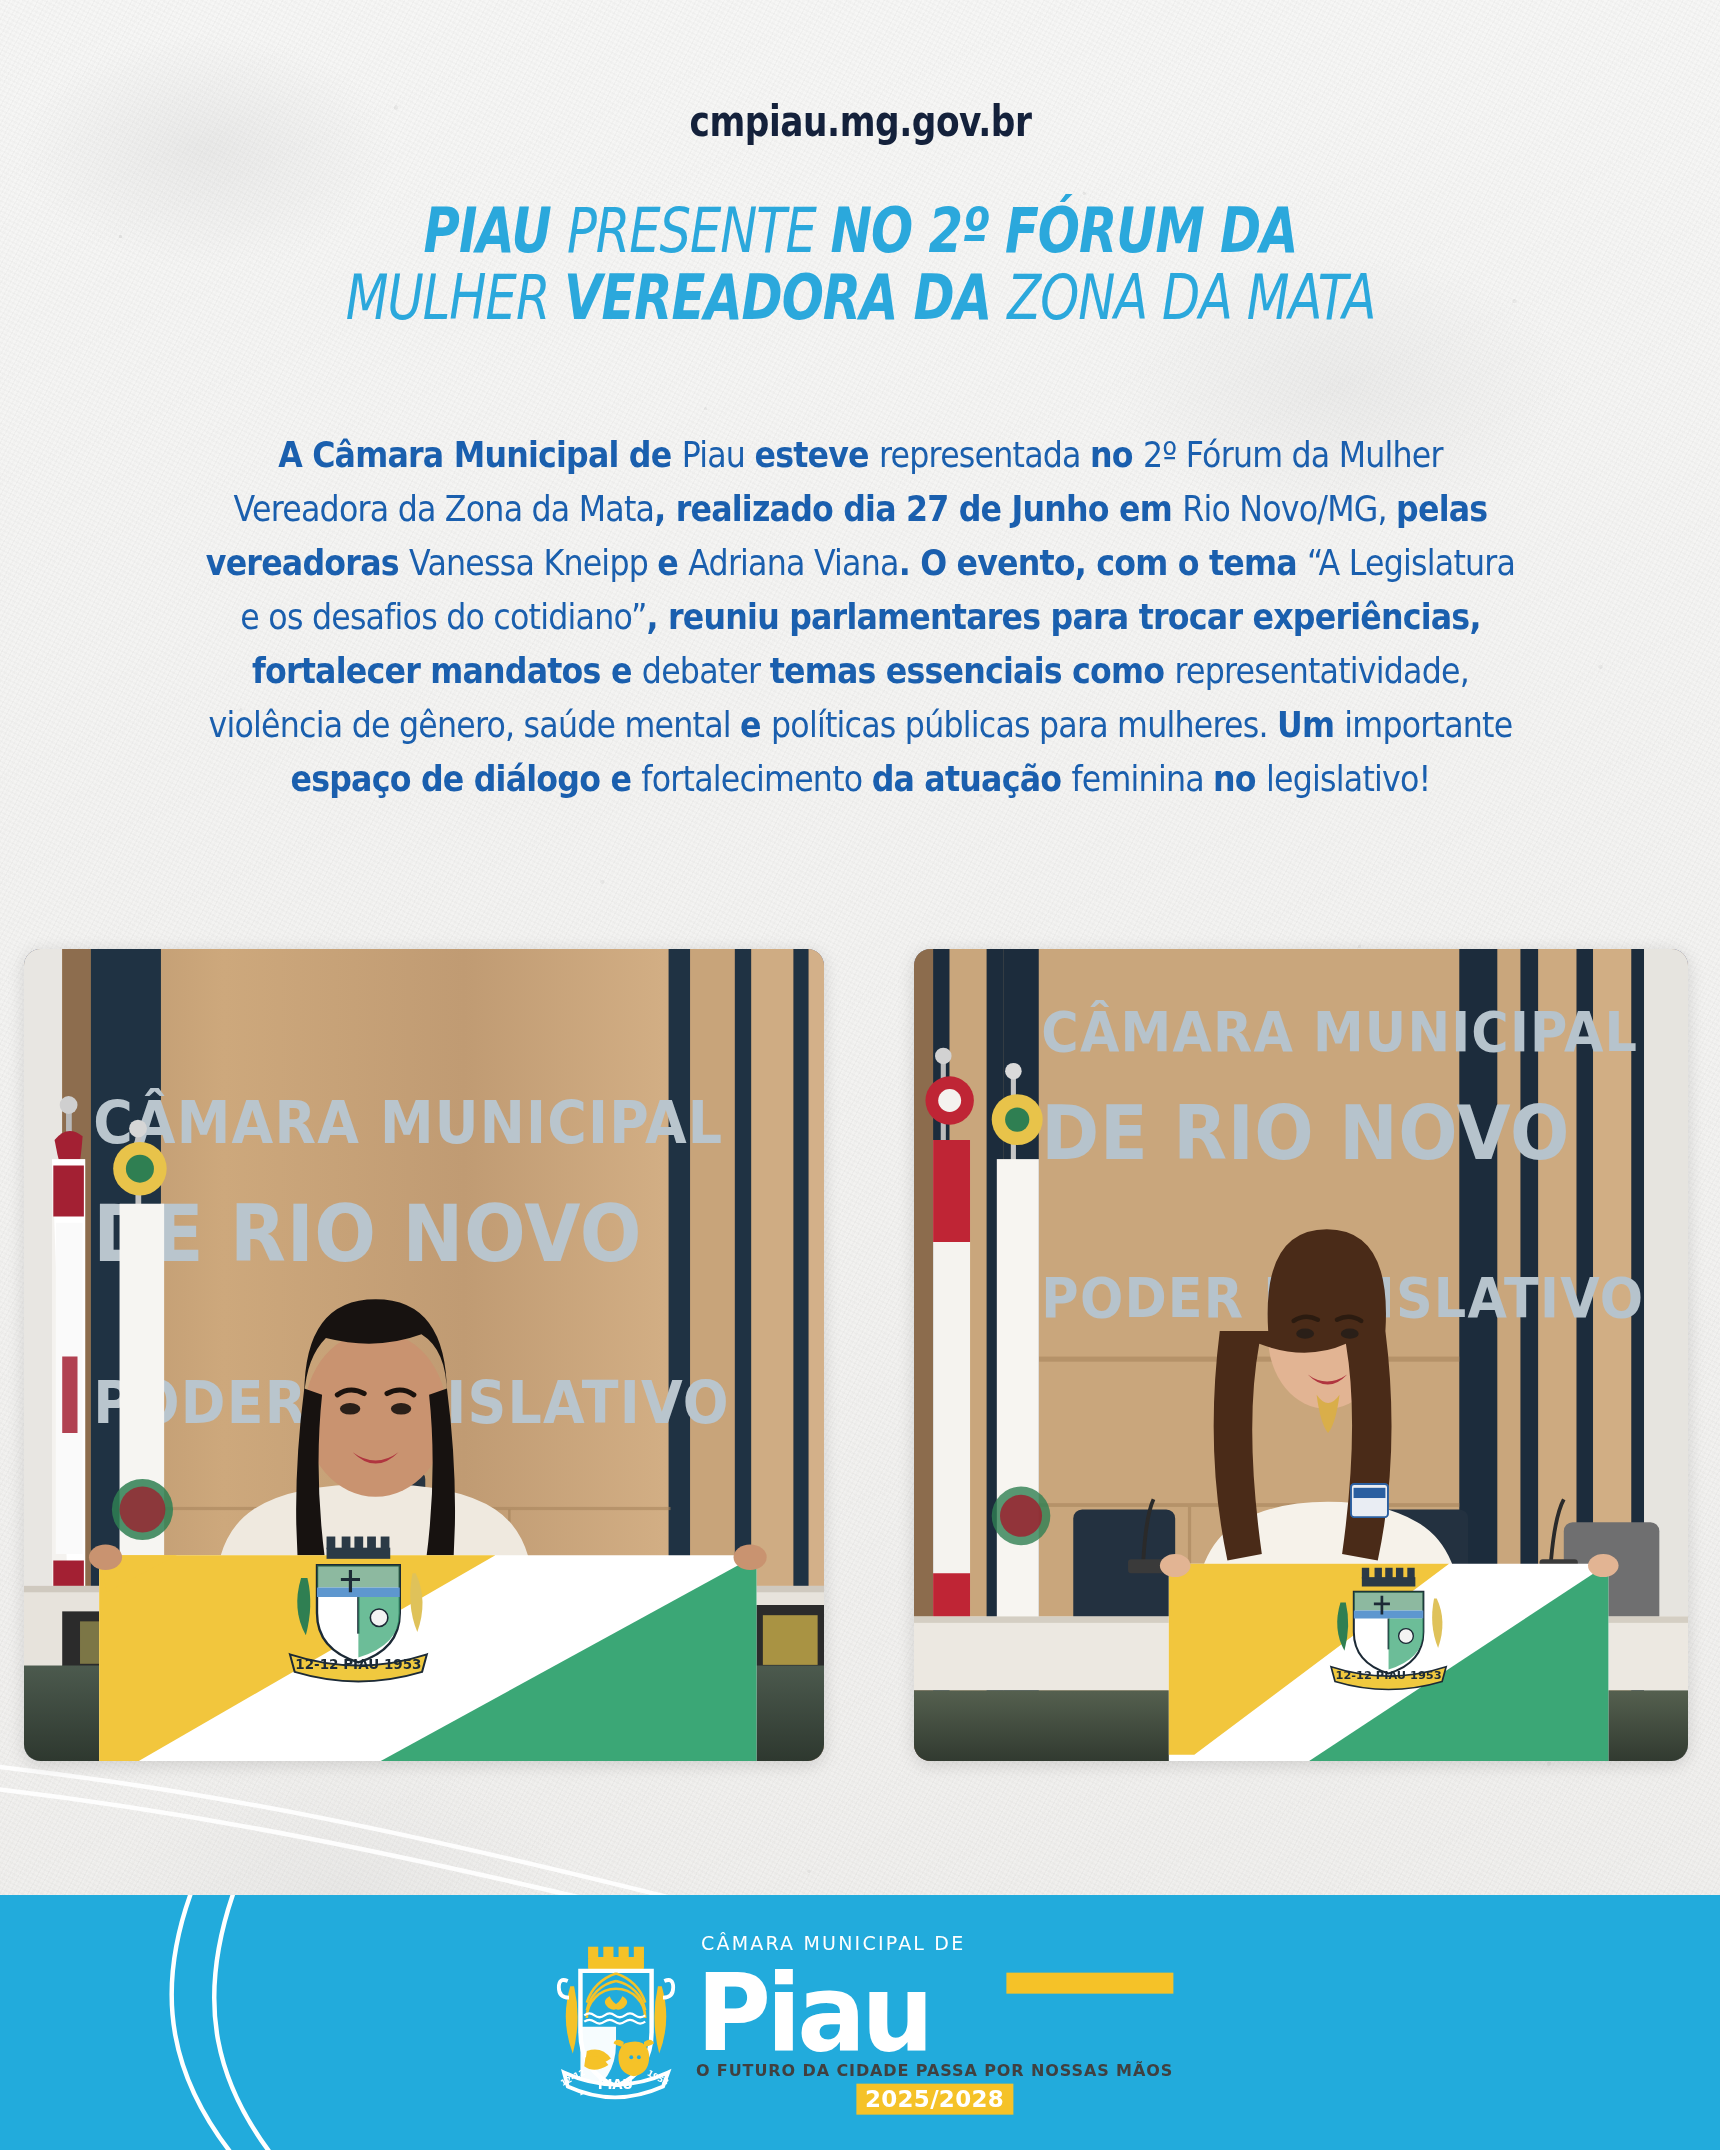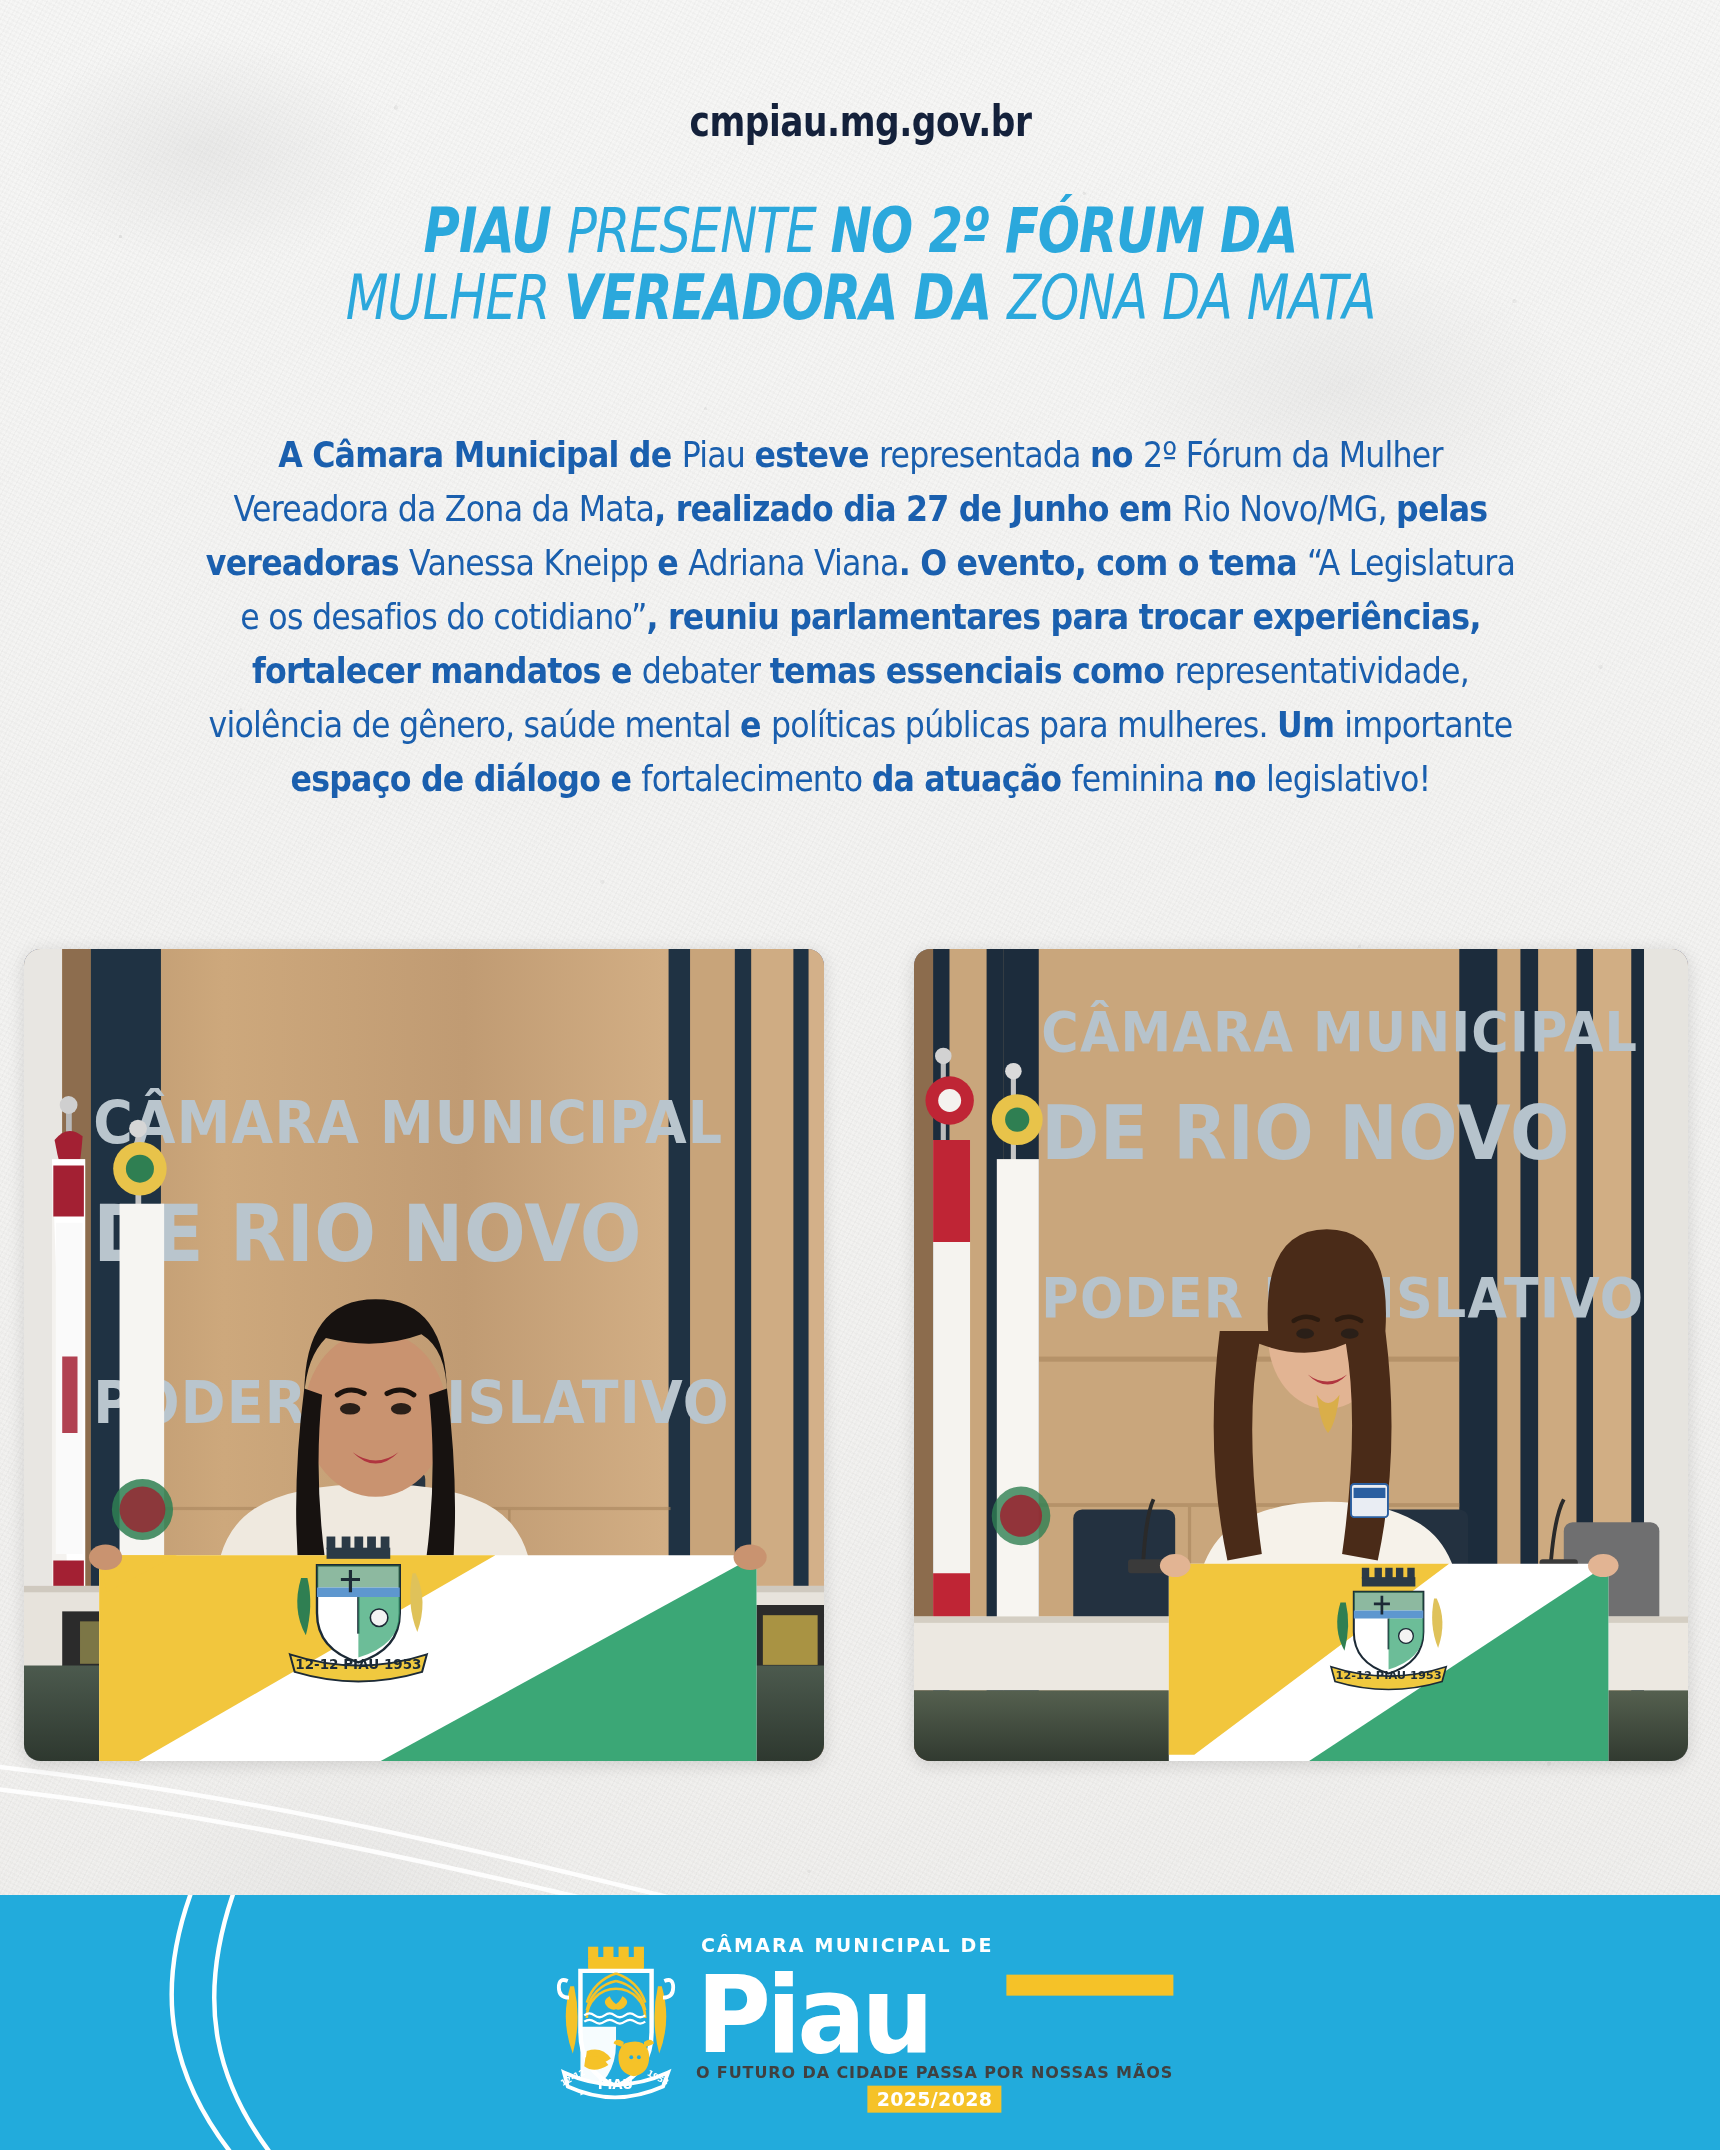--- a/index.html
+++ b/index.html
@@ -109,21 +109,21 @@
   #footer-curves { position:absolute; left:0; top:0; width:100%; height:100%; }
   #logo-wrap {
     position:absolute; left:50%; top:50%;
     transform:translate(-50%,-50%);
     display:flex; align-items:center; gap:14px;
   }
   #crest { width:134px; height:162px; }
   #wordmark { display:flex; flex-direction:column; }
   #cm-line {
     color:#ffffff; font-family:"DejaVu Sans", sans-serif;
-    font-weight:700; font-size:19px; letter-spacing:2.2px;
+    font-weight:400; font-size:19px; letter-spacing:2.2px;
     margin-left:5.1px; margin-bottom:16px;
   }
   #piau-row { position:relative; height:87px; }
   #piau-yellow-bar {
     position:absolute; right:0; top:2.5px; width:167px; height:21.7px; background:#f5c228;
   }
   #piau-word {
     position:relative;
     color:#ffffff; font-family:"DejaVu Sans", sans-serif;
     font-weight:700; font-size:107px; line-height:87px;
@@ -132,21 +132,21 @@
   }
   #slogan {
     color:#404040; font-family:"DejaVu Sans", sans-serif;
     font-weight:700; font-size:16px; letter-spacing:0.9px;
     margin-top:3.8px; text-align:center;
   }
   #years {
     align-self:center; margin-top:4.5px;
     background:#f5c228; color:#ffffff;
     font-family:"DejaVu Sans", sans-serif;
-    font-weight:700; font-size:19px; letter-spacing:0.3px;
+    font-weight:700; font-size:23px; letter-spacing:0.3px;
     padding:1.9px 9px 2.5px;
   }
 </style>
 </head>
 <body>
 
 <div id="page">
   <div id="speckle"></div>
 
   <svg class="bg-swoosh" style="left:-76px; top:1721px; width:956px; height:191px;" viewBox="0 0 1500 300" preserveAspectRatio="none">

